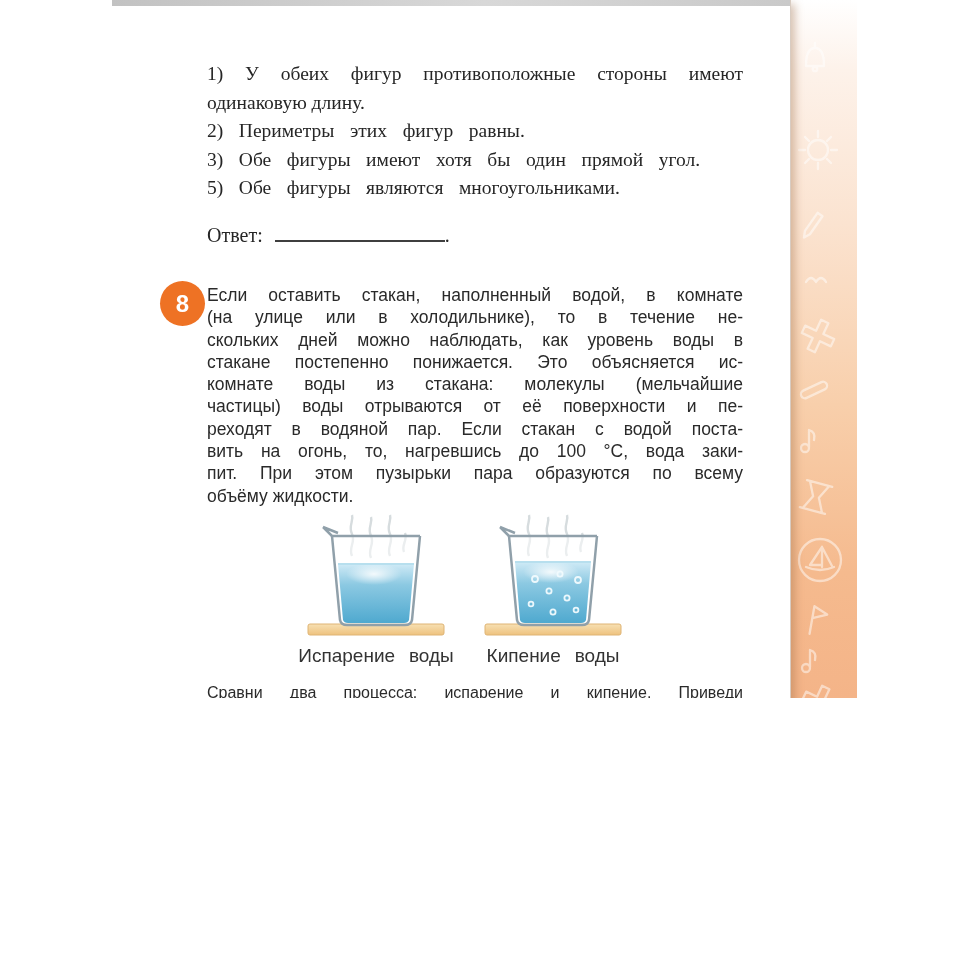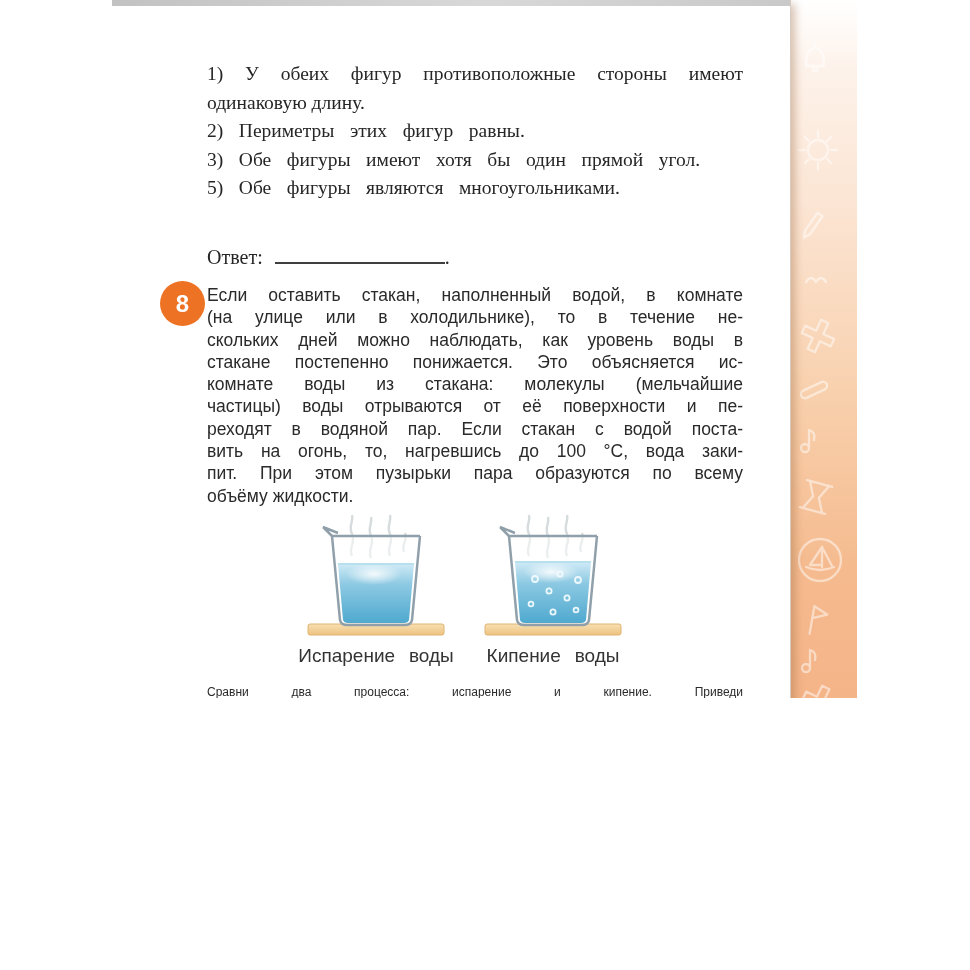--- a/index.html
+++ b/index.html
@@ -24,40 +24,40 @@
   
   .items{position:absolute;left:95px;top:60px;width:536px;
          font-family:"Liberation Serif",serif;font-size:19.5px;line-height:28.5px;color:#262626;}
   .jline{text-align:justify;text-align-last:justify;}
   .wsp{word-spacing:.55em;}
 
   .answer-row{position:absolute;left:95px;font-family:"Liberation Serif",serif;
               font-size:20px;color:#262626;white-space:nowrap;}
   .answer-row .blank{display:inline-block;border-bottom:2px solid #3f3f3f;height:18px;
               vertical-align:baseline;margin-left:12px;}
-  .answer1{top:244px;font-family:Liberation Serif, serif;}
+  .answer1{top:222px;font-family:Liberation Serif, serif;}
   .answer1 .blank{width:170px;}
   .answer2{top:735px;}
   .answer2 .blank{width:460px;}
 
   
   .badge{position:absolute;left:48px;top:281px;width:45px;height:45px;border-radius:50%;
          background:#ee7224;color:#ffffff;font-weight:bold;font-size:24px;line-height:45px;
          text-align:center;}
   .para8{position:absolute;left:95px;top:284px;width:536px;
          font-size:17.5px;line-height:22.3px;color:#2a2a2a;}
 
   
   .fig{position:absolute;top:512px;width:180px;text-align:center;}
   .fig1{left:174px;}
   .fig2{left:351px;}
   .caption{margin-top:3px;font-size:19px;color:#333333;word-spacing:.45em;}
 
   .compare{position:absolute;left:95px;top:680px;width:536px;
-           font-size:12px;line-height:25px;color:#2a2a2a;}
+           font-size:16px;line-height:25px;color:#2a2a2a;}
   .compare .l2{word-spacing:.25em;}
 
   .rule{position:absolute;left:70px;width:573px;height:0;border-top:2px solid #4a4a4a;}
 
   
   .tab{position:absolute;left:519px;top:891px;width:50px;height:50px;background:#fbeeda;
        border-radius:0 0 24px 24px;text-align:center;
        font-weight:bold;font-size:14px;line-height:46px;color:#1c1c1c;}
 </style>
 </head>

